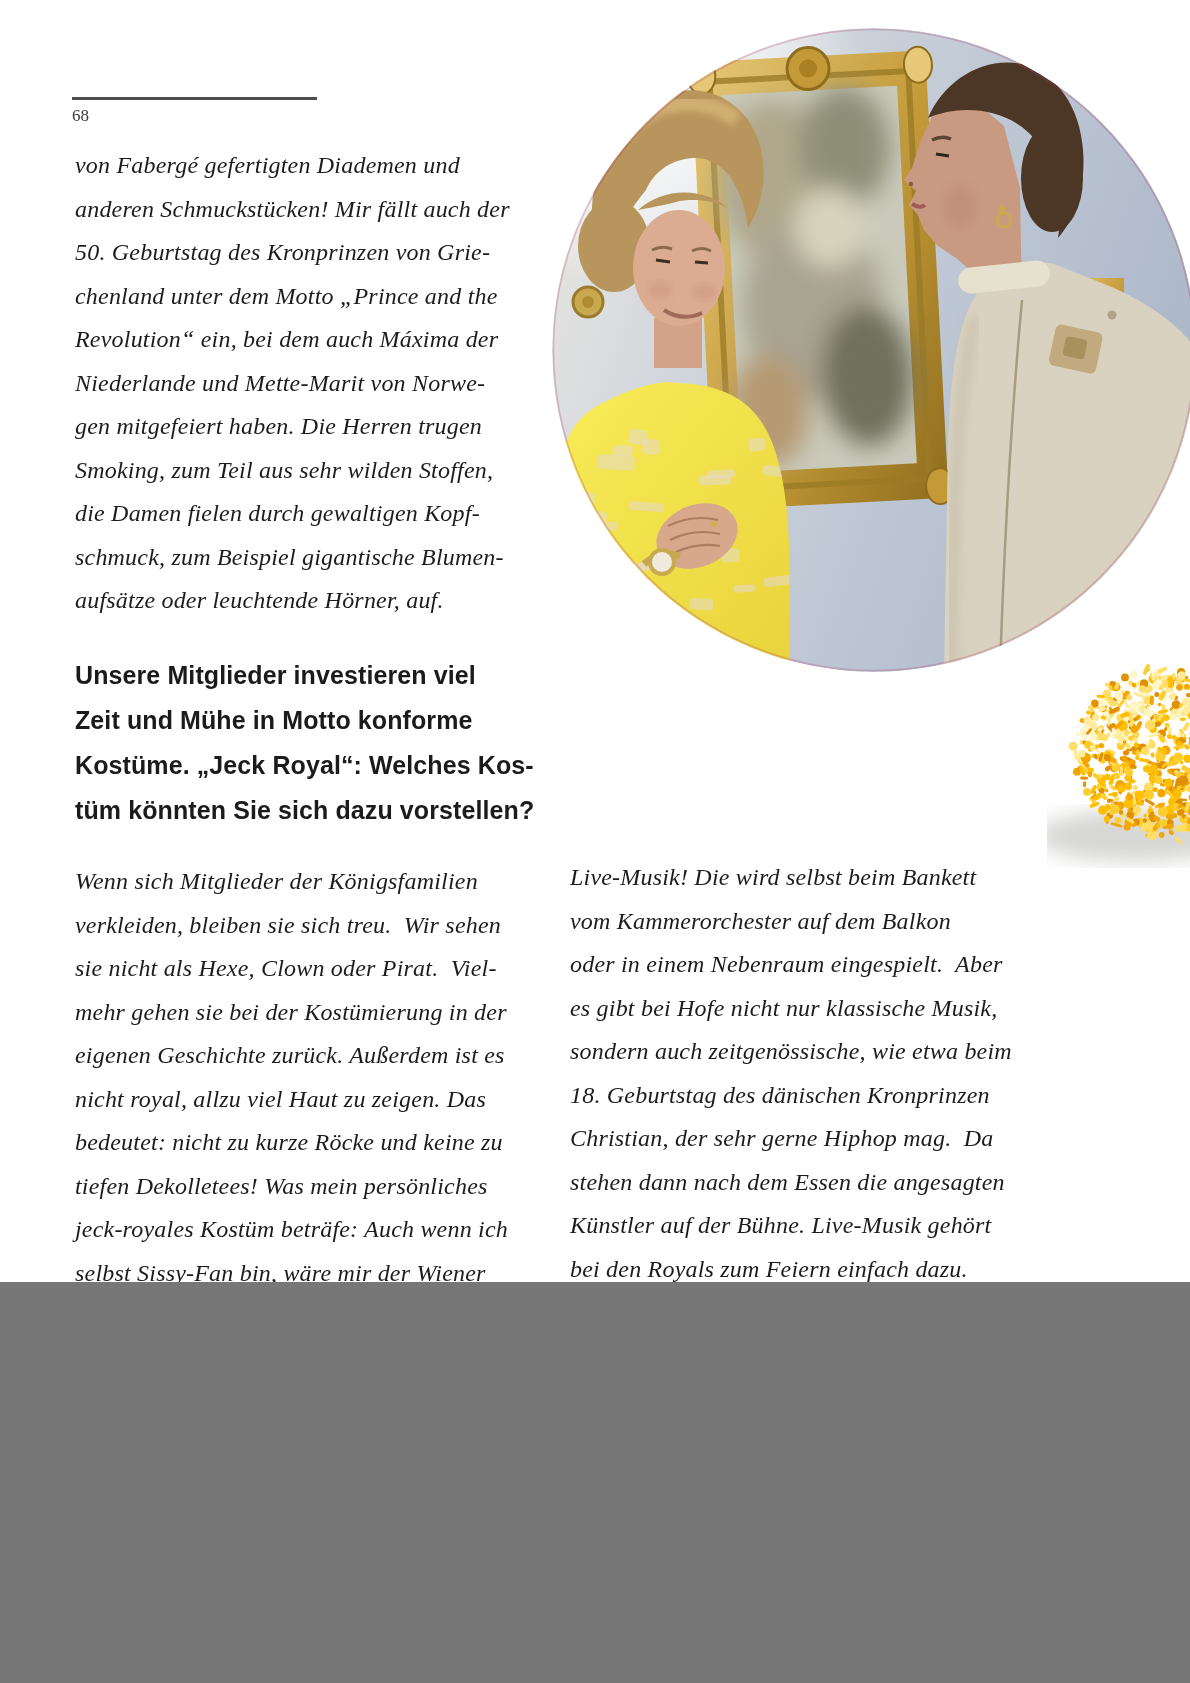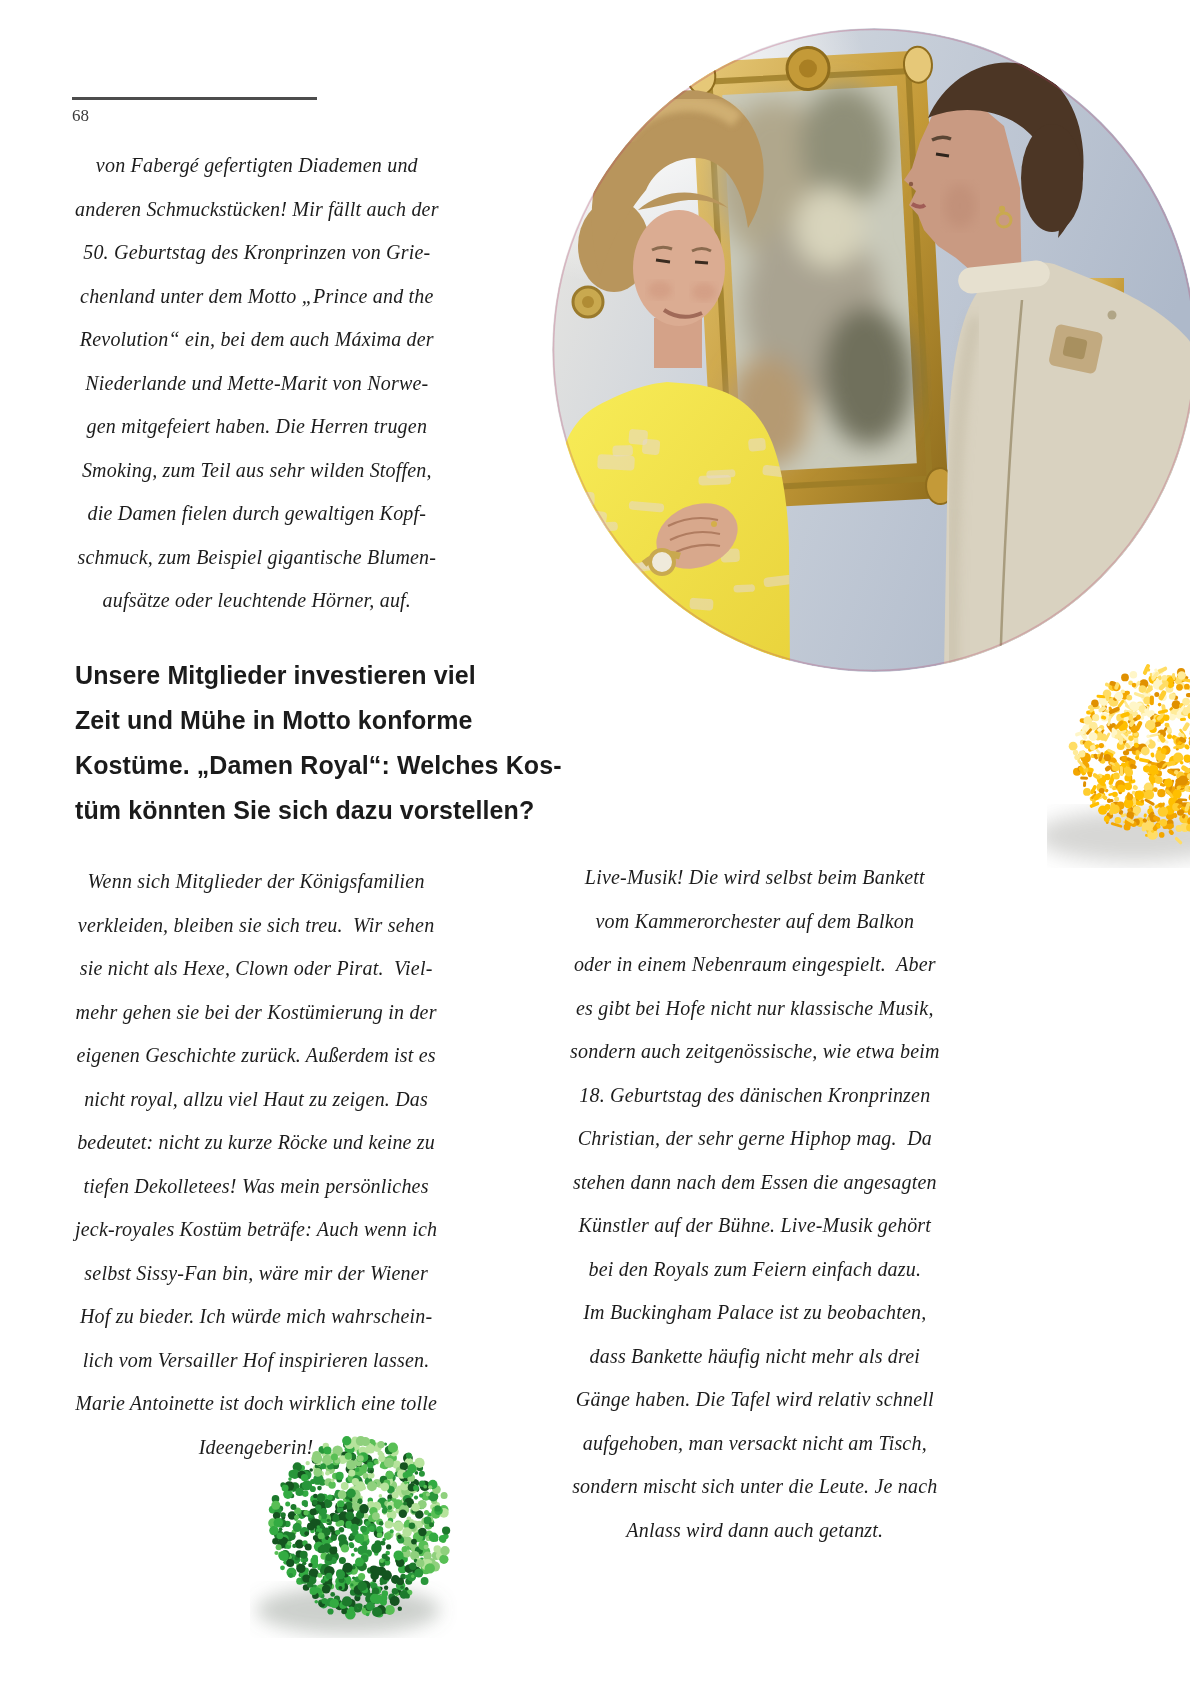--- a/index.html
+++ b/index.html
@@ -1,26 +1,26 @@
 <!DOCTYPE html>
 <html lang="de" style="--text-color: #1c1c1c; --heading-color: #1b1b1b; --rule: #4d4d4d; --wall-a: #ece9e2; --wall-b: #aeb9ca; --gold-hi: #e6c878; --gold: #c49a38; --gold-dk: #8f6d1d; --painting: #c9cabb; --dress-a: #f8ed58; --dress-b: #e9d33c; --skin-a: #dbac92; --skin-b: #c99a82; --hair-blonde: #b8955c; --hair-blonde-hi: #d6b678; --hair-brown: #4c3625; --jacket: #d9d2c0; --jacket-dk: #b9b098;"><head>
 <meta charset="utf-8">
 <style>
   html,body{margin:0;padding:0;background:#777;}
-  #stage{position:relative;width:1190px;height:1683px;margin:0 auto;background:#ffffff;
+  #stage{position:relative;width:1190px;height:1282px;margin:0 auto;background:#ffffff;
          overflow:hidden;font-family:"Liberation Serif",serif;}
   .abs{position:absolute;}
   
   #rule{left:72px;top:97px;width:245px;height:3px;background:var(--rule,#4d4d4d);}
   #pagenum{left:72px;top:106px;font-size:17px;font-style:normal;color:#3a3a3a;
            font-family:"Liberation Serif",serif;}
   
-  .serif-it{font-family:"Liberation Serif",serif;font-style:italic;font-size:20px;
+  .serif-it{font-family:"Liberation Serif",serif;font-style:italic;font-size:24px;
             line-height:43.5px;color:var(--text-color,#1c1c1c);white-space:pre;
-            letter-spacing:0.2px;text-align:center;}
+            letter-spacing:0.2px;}
   .sans-q{font-family:"Liberation Sans",sans-serif;font-weight:700;font-size:25px;
           line-height:45px;color:var(--heading-color,#1b1b1b);white-space:pre;
           letter-spacing:0.1px;}
   #ans1{left:75px;top:144px;}
   #q2{left:75px;top:653px;}
   #ans2{left:75px;top:852px;margin-top:8px;}
   #q3{left:530px;top:747px;}
   #ans3{left:530px;top:856px;margin-left:40px;}
   
   #photo{left:552px;top:28px;width:644px;height:644px;border-radius:50%;overflow:hidden;}
@@ -202,21 +202,21 @@
 chenland unter dem Motto „Prince and the
 Revolution“ ein, bei dem auch Máxima der
 Niederlande und Mette-Marit von Norwe-
 gen mitgefeiert haben. Die Herren trugen
 Smoking, zum Teil aus sehr wilden Stoffen,
 die Damen fielen durch gewaltigen Kopf-
 schmuck, zum Beispiel gigantische Blumen-
 aufsätze oder leuchtende Hörner, auf.</div>
   <div id="q2" class="abs sans-q">Unsere Mitglieder investieren viel
 Zeit und Mühe in Motto konforme
-Kostüme. „Damen Royal“: Welches Kos-
+Kostüme. „Jeck Royal“: Welches Kos-
 tüm könnten Sie sich dazu vorstellen?</div>
   <div id="ans2" class="abs serif-it">Wenn sich Mitglieder der Königsfamilien
 verkleiden, bleiben sie sich treu.  Wir sehen
 sie nicht als Hexe, Clown oder Pirat.  Viel-
 mehr gehen sie bei der Kostümierung in der
 eigenen Geschichte zurück. Außerdem ist es
 nicht royal, allzu viel Haut zu zeigen. Das
 bedeutet: nicht zu kurze Röcke und keine zu
 tiefen Dekolletees! Was mein persönliches
 jeck-royales Kostüm beträfe: Auch wenn ich

